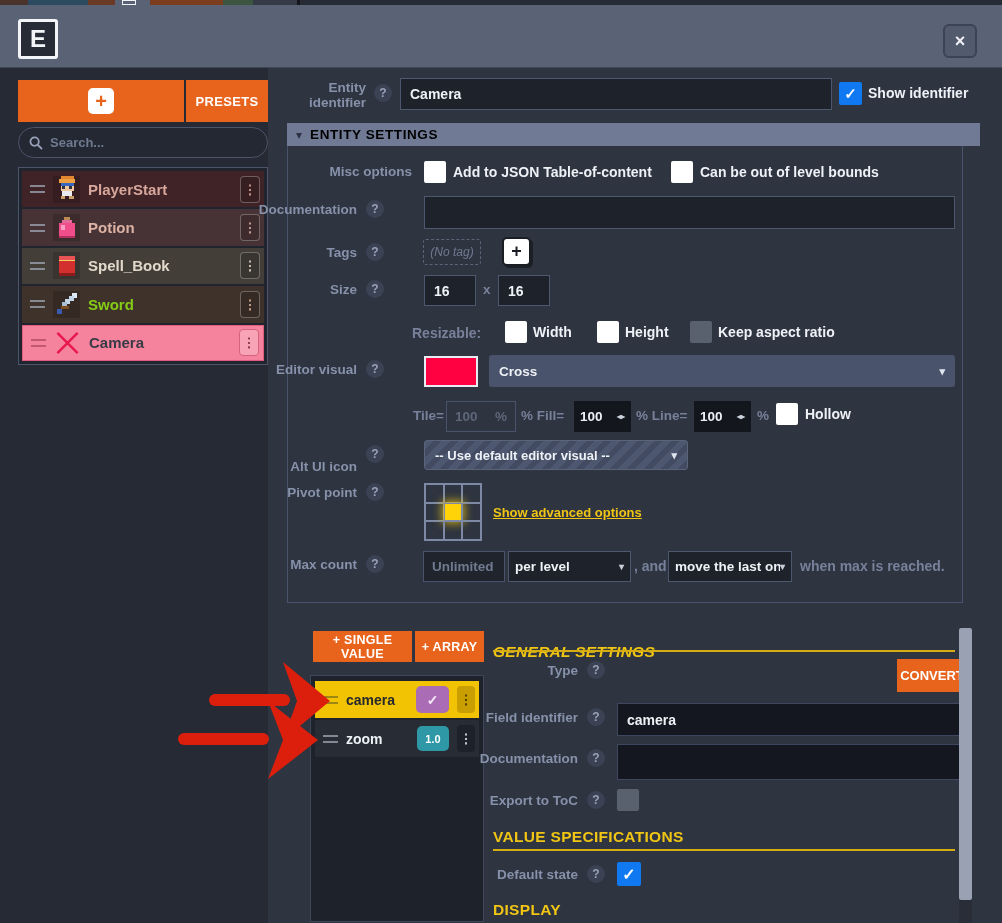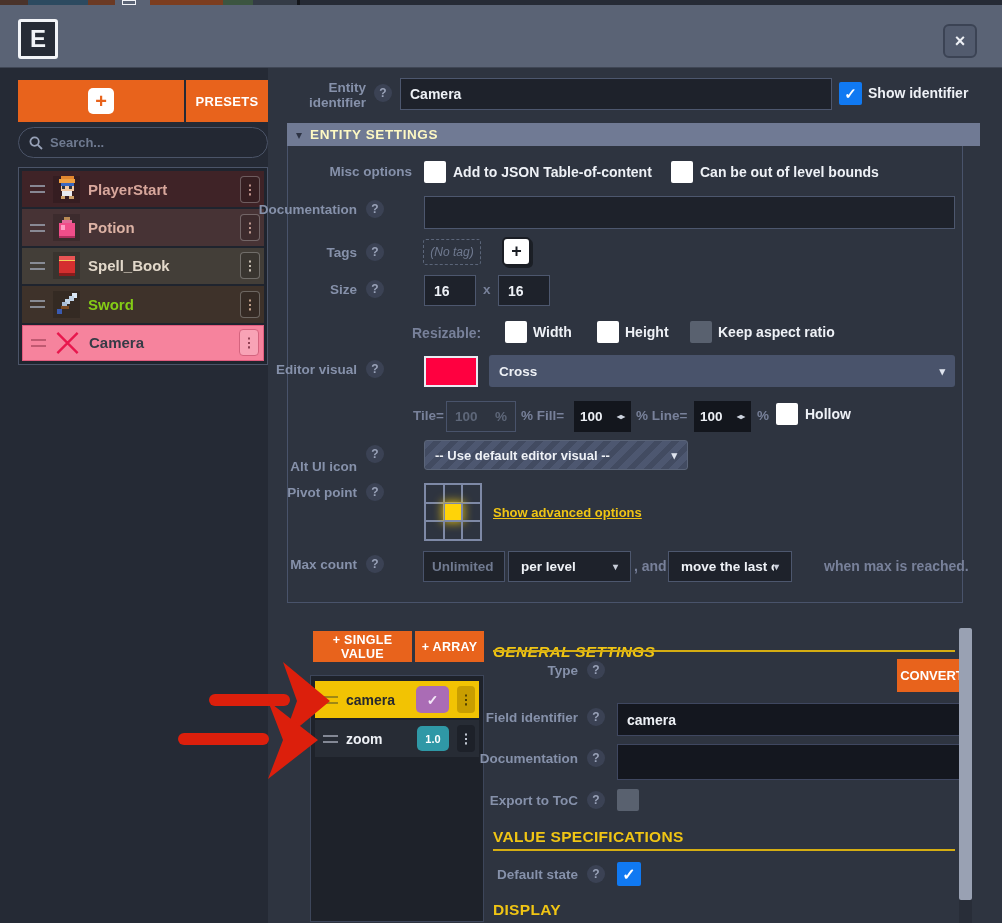--- a/index.html
+++ b/index.html
@@ -72,28 +72,28 @@
   .cbw { position:absolute; width:22px; height:22px; background:#fff; border-radius:2px; cursor:pointer; }
   .cbg { position:absolute; width:22px; height:22px; background:#59616f; border-radius:2px; cursor:pointer; }
   .cbb { position:absolute; background:#1079f2; border-radius:2px; display:flex; align-items:center;
          justify-content:center; color:#fff; font-weight:bold; cursor:pointer; }
   .wlab { position:absolute; color:#eef1f6; font-weight:bold; font-size:14px; }
   .mut { position:absolute; color:#78819a; font-weight:bold; font-size:13.5px; }
   .sel { position:absolute; background:#49536b; border-radius:3px; color:#eef1f6; font-weight:bold;
          font-size:13.5px; display:flex; align-items:center; padding:0 10px; cursor:pointer; }
   .sel .chev { margin-left:auto; font-size:11px; color:#dfe4ee; }
   .dsel { position:absolute; background:#1e222b; border:1px solid #4d576e; color:#eef1f6;
-          font-weight:bold; font-size:13.5px; display:flex; align-items:center; padding:0 12px;
+          font-weight:bold; font-size:13.5px; display:flex; align-items:center; padding:0 6px;
           cursor:pointer; overflow:hidden; white-space:nowrap; }
   .dsel .chev { margin-left:auto; font-size:10px; color:#c8cdd8; flex:none; }
 
   
   .esbar { position:absolute; left:287px; top:123px; width:693px; height:23px; background:#707a94;
            display:flex; align-items:center; padding-left:9px; gap:8px; cursor:pointer; }
-  .esbar .t { color:#fef9c3; font-weight:bold; font-size:13.5px; letter-spacing:0.6px; }
+  .esbar .t { color:#000000; font-weight:bold; font-size:13.5px; letter-spacing:0.6px; }
   .esbar .c { color:#2d3344; font-size:12px; }
   .espanel { position:absolute; left:287px; top:146px; width:676px; height:457px;
              border:1px solid #49536b; border-top:none; }
 
   .pivot { position:absolute; left:424px; top:483px; width:58px; height:58px;
            display:grid; grid-template-columns:repeat(3,1fr); grid-template-rows:repeat(3,1fr);
            gap:0; border:1px solid #7e89a6; background:#2e3440; }
   .pivot div { border:1px solid #7e89a6; cursor:pointer; }
   .pivot .on { background:#ffd308; box-shadow:0 0 10px 2px rgba(255,211,8,.75); }
 
@@ -381,21 +381,21 @@
   </div>
   <div class="dsel" style="left:508px;top:551px;width:123px;height:31px;">
     <span>per level</span>
     <span class="chev">▾</span>
   </div>
   <div class="mut" style="left:634px;top:558px;font-size:14px;">, and</div>
   <div class="dsel" style="left:668px;top:551px;width:124px;height:31px;">
     <span style="overflow:hidden;white-space:nowrap;">move the last one i</span>
     <span class="chev">▾</span>
   </div>
-  <div class="mut" style="left:824px;top:558px;font-size:14px;">when max is reached.</div>
+  <div class="mut" style="left:800px;top:558px;font-size:14px;">when max is reached.</div>
 
   <button class="btn-orange abs" style="left:313px;top:631px;width:99px;height:31px;font-size:12.5px;letter-spacing:.3px;">+ SINGLE VALUE</button>
   <button class="btn-orange abs" style="left:415px;top:631px;width:69px;height:31px;font-size:12.5px;letter-spacing:.3px;">+ ARRAY</button>
 
   <div class="flist">
     <div class="frow frow-0">
       <span class="drag"></span>
       <span class="fname">camera</span>
       <span class="badge" style="background:#aa6cb5;font-size:14px;color:#f3e6f7;">
         <span>✓</span>

